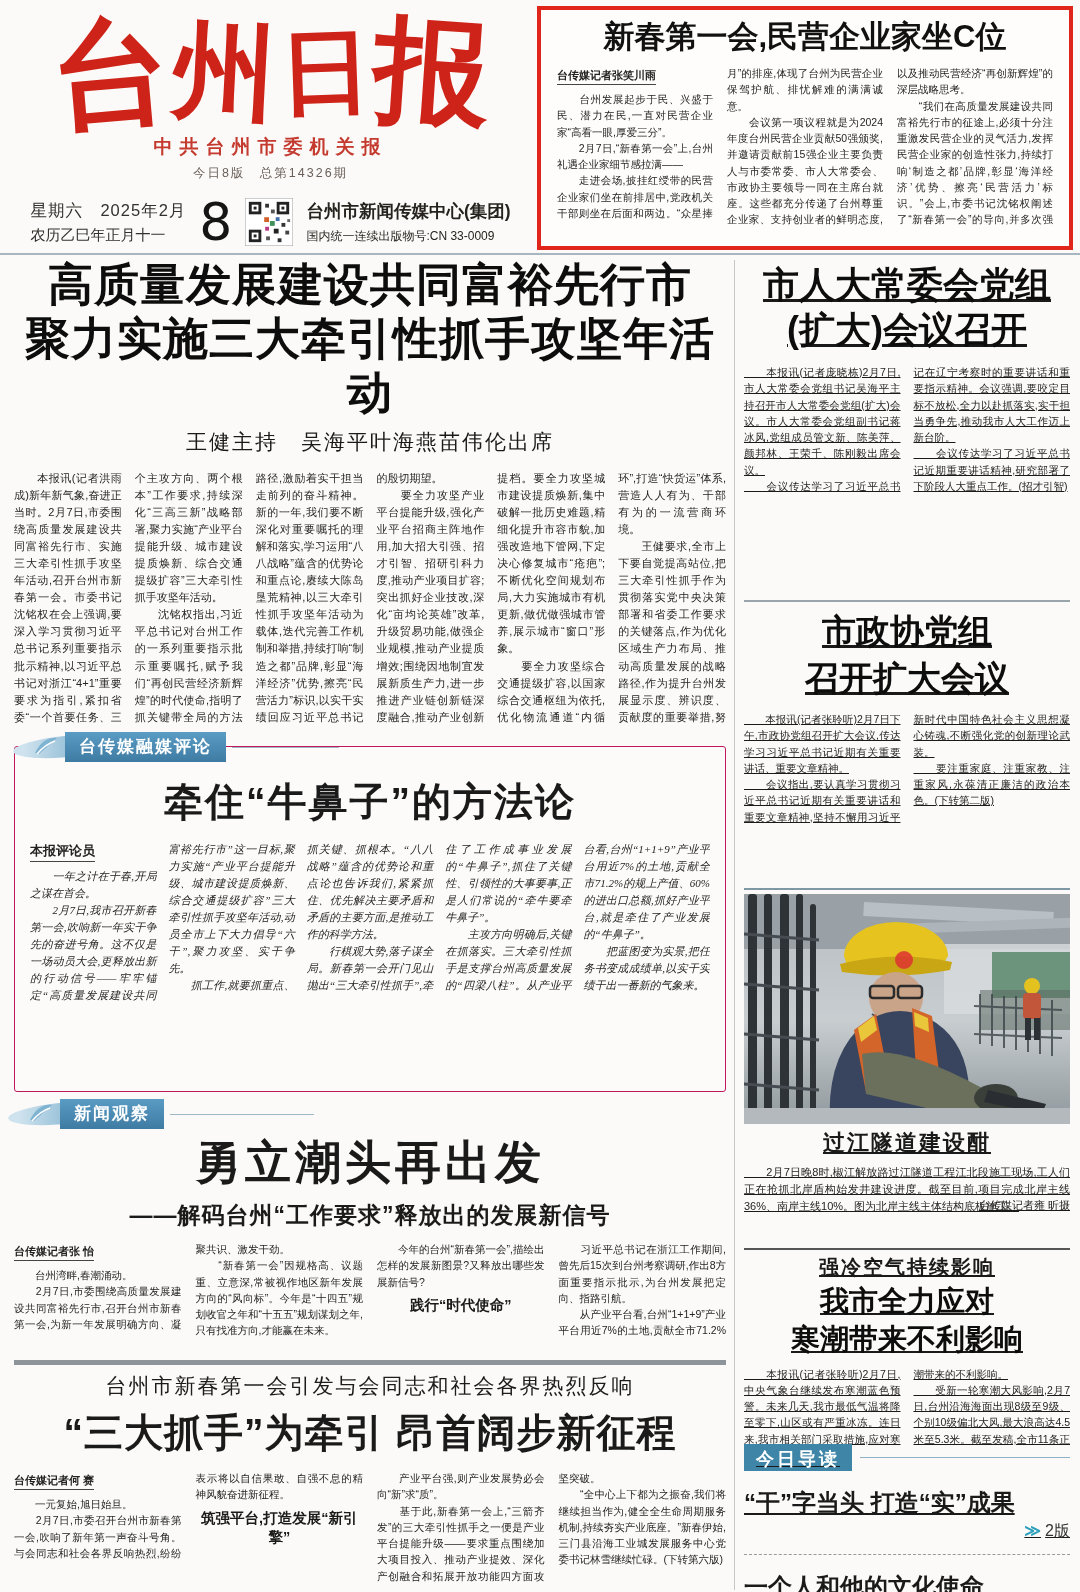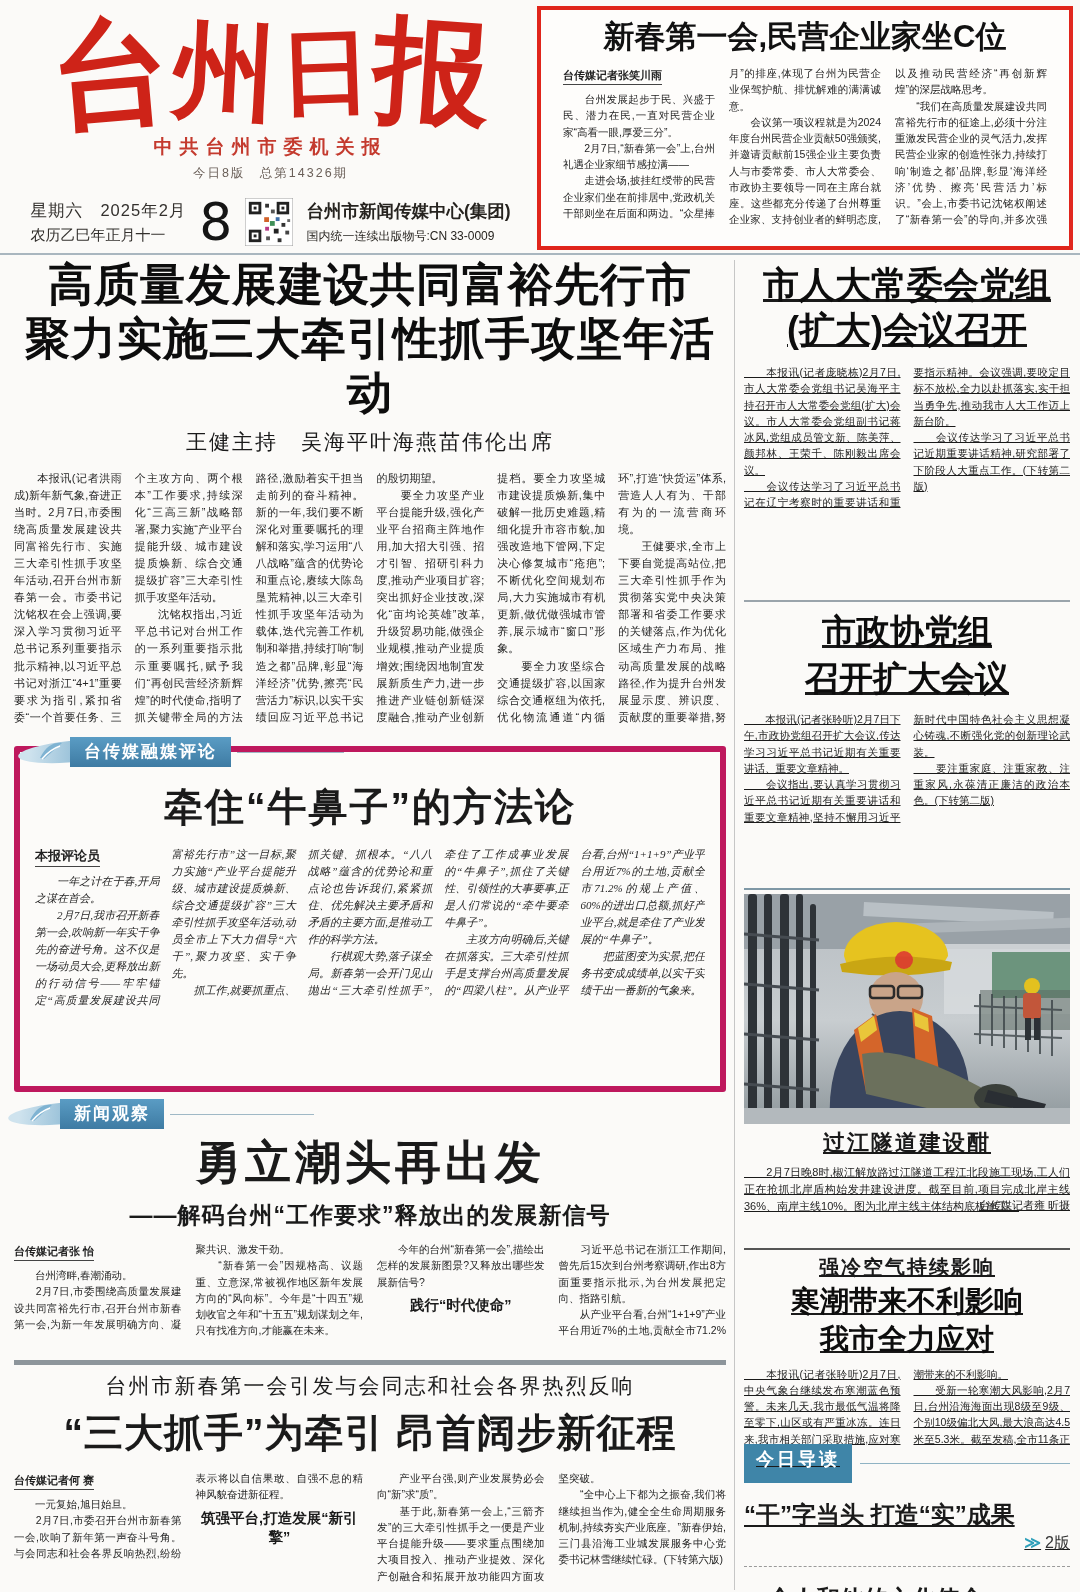--- a/index.html
+++ b/index.html
@@ -26,21 +26,21 @@
   .date-left { text-align:left; color:#33302d; }
   .date-left .l1 { font-size:16.5px; letter-spacing:1px; }
   .date-left .l2 { font-size:15px; margin-top:4px; }
   .big-day { font-size:52px; font-weight:400; color:#151515; font-family:"DejaVu Sans", sans-serif; }
   .pub-right { text-align:left; color:#26231f; }
   .pub-right .l1 { font-size:17.5px; font-weight:bold; }
   .pub-right .l2 { font-size:12px; margin-top:5px; }
   
   .red-box {
     position:absolute; left:537px; top:6px; width:536px; height:244px;
-    border:4px solid #e0251b; background:#fefdfb; padding:6px 22px 8px;
+    border:4px solid #e0251b; background:#fefdfb; padding:6px 16px 8px;
   }
   .red-box h2 { font-size:31px; font-weight:800; text-align:center; letter-spacing:0px; color:#111; }
   .red-box .cols { margin-top:7px; column-count:3; column-gap:14px; height:168px; overflow:hidden; }
   .byline { display:inline-block; font-size:11px; color:#222; border-bottom:1px solid #444; padding-bottom:1px; margin-bottom:6px; font-weight:bold; }
   .body-text { font-size:10.5px; line-height:1.55; text-align:justify; white-space:pre-line; color:#242424; }
   
   .hrule { position:absolute; border-top:2px solid #a9b6bf; }
   .vrule { position:absolute; border-left:1px solid #c6c6c6; }
   
   .main-story { position:absolute; left:14px; top:258px; width:712px; height:468px; }
@@ -52,21 +52,21 @@
   
   .banner { position:absolute; height:28px; display:flex; align-items:center; }
   .swoosh { position:absolute; left:-6px; top:2px; width:120px; height:22px;
     background:linear-gradient(100deg,#cfe3ee 10%, #9cc3da 45%, transparent 90%);
     border-radius:50% 60% 50% 60%; transform:rotate(-6deg); }
   .banner-label { position:relative; margin-left:46px; background:linear-gradient(180deg,#5a9cc4,#3e7ba3);
     color:#fff; font-size:17px; font-weight:bold; letter-spacing:2px; padding:3px 14px 4px; }
   .banner-line { position:relative; flex:1; border-top:1px solid #9fb8c6; margin-left:6px; }
   
   .comment-box { position:absolute; left:14px; top:746px; width:712px; height:346px;
-    border:6px solid #be185d; border-radius:3px; background:#fcfbf9; }
+    border:1px solid #be185d; border-radius:3px; background:#fcfbf9; }
   .comment-box .banner { top:-14px; left:4px; width:320px; }
   .comment-box h2 { font-size:39px; font-weight:800; text-align:center; margin-top:28px; letter-spacing:2px; }
   .comment-body { margin:12px 15px 0; column-count:5; column-gap:12px; height:232px; overflow:hidden; }
   .kai { font-family:"Liberation Serif", serif; font-style:italic; }
   .comment-body .body-text { font-size:11px; }
   
   .observe { position:absolute; left:14px; top:1100px; width:712px; height:252px; }
   .observe .banner { top:0; left:0; width:300px; }
   .observe h2 { font-size:46px; font-weight:800; text-align:center; margin-top:32px; letter-spacing:4px; }
   .observe .deck2 { font-size:23px; font-weight:700; text-align:center; margin-top:6px; letter-spacing:1px; }
@@ -93,21 +93,21 @@
   .caption-block h3 { font-size:22px; font-weight:800; text-align:center; letter-spacing:2px; }
   .caption-block .body-text { margin-top:6px; font-size:11px; }
   .credit { text-align:right; font-size:11px; color:#222; margin-top:-17px; }
   .coldwave { top:1254px; height:184px; }
   .coldwave .ck { font-size:20px; font-weight:700; text-align:center; letter-spacing:2px; }
   .coldwave h2 { font-size:29px; margin-top:2px; }
   .coldwave .side-body { margin-top:8px; height:96px; }
   
   .digest { top:1444px; height:148px; }
   .digest-head { display:flex; align-items:center; }
-  .digest-label { background:#3f85a8; color:#fff; font-size:18px; font-weight:bold; letter-spacing:3px; padding:3px 12px 12px; }
+  .digest-label { background:#3f85a8; color:#fff; font-size:18px; font-weight:bold; letter-spacing:3px; padding:3px 12px 0; }
   .digest-line { flex:1; border-top:1px solid #8fb3c4; margin-left:8px; }
   .digest-item { margin-top:16px; }
   .digest-title { font-size:24px; font-weight:800; color:#1a1a1a; }
   .digest-page { text-align:right; font-size:16px; color:#333; margin-top:2px; }
   .digest-page .arr { color:#2e9fba; font-weight:bold; margin-right:4px; }
   .digest-sep { border-top:1px dashed #9a9a9a; margin-top:12px; }
 </style>
 </head>
 <body>
 
@@ -246,21 +246,21 @@
 　　“全中心上下都为之振奋,我们将继续担当作为,健全全生命周期服务机制,持续夯实产业底座。”新春伊始,三门县沿海工业城发展服务中心党委书记林雪继续忙碌。(下转第六版)</div>
     </div>
   </div>
 
   <div class="side renda">
     <h2>市人大常委会党组</h2>
     <h2>(扩大)会议召开</h2>
     <div class="side-body">
       <div class="body-text">　　本报讯(记者庞晓栋)2月7日,市人大常委会党组书记吴海平主持召开市人大常委会党组(扩大)会议。市人大常委会党组副书记蒋冰风,党组成员管文新、陈美萍、颜邦林、王荣千、陈刚毅出席会议。
 　　会议传达学习了习近平总书记在辽宁考察时的重要讲话和重要指示精神。会议强调,要咬定目标不放松,全力以赴抓落实,实干担当勇争先,推动我市人大工作迈上新台阶。
-　　会议传达学习了习近平总书记近期重要讲话精神,研究部署了下阶段人大重点工作。(下转第二版)</div>
+　　会议传达学习了习近平总书记近期重要讲话精神,研究部署了下阶段人大重点工作。(招才引智)</div>
     </div>
   </div>
 
   <div class="hrule" style="left:744px; top:600px; width:326px; border-top-color:#9aa4ab;"></div>
 
   <div class="side zhengxie">
     <h2>市政协党组</h2>
     <h2>召开扩大会议</h2>
     <div class="side-body">
       <div class="body-text">　　本报讯(记者张聆听)2月7日下午,市政协党组召开扩大会议,传达学习习近平总书记近期有关重要讲话、重要文章精神。
@@ -339,22 +339,22 @@
   <div class="side caption-block">
     <h3>过江隧道建设酣</h3>
     <div class="body-text">　　2月7日晚8时,椒江解放路过江隧道工程江北段施工现场,工人们正在抢抓北岸盾构始发井建设进度。截至目前,项目完成北岸主线36%、南岸主线10%。图为北岸主线主体结构底板施工。</div>
     <div class="credit">台传媒记者雍 昕摄</div>
   </div>
 
   <div class="hrule" style="left:744px; top:1248px; width:326px; border-top-color:#555; border-top-width:2px;"></div>
 
   <div class="side coldwave">
     <div class="ck">强冷空气持续影响</div>
+    <h2>我市全力应对</h2>
     <h2>寒潮带来不利影响</h2>
-    <h2>我市全力应对</h2>
     <div class="side-body">
       <div class="body-text">　　本报讯(记者张聆听)2月7日,中央气象台继续发布寒潮蓝色预警。未来几天,我市最低气温将降至零下,山区或有严重冰冻。连日来,我市相关部门采取措施,应对寒潮带来的不利影响。
 　　受新一轮寒潮大风影响,2月7日,台州沿海海面出现8级至9级、个别10级偏北大风,最大浪高达4.5米至5.3米。截至发稿,全市11条正常开航的春运海上客运航线,因寒潮大风停航7条。
 　　寒潮来袭,我市渔船纷纷回港避风。目前,全市已有3700多艘渔船在港避风避寒。(下转第六版)</div>
     </div>
   </div>
 
   <div class="side digest">
     <div class="digest-head">
       <span class="digest-label">今日导读</span>

